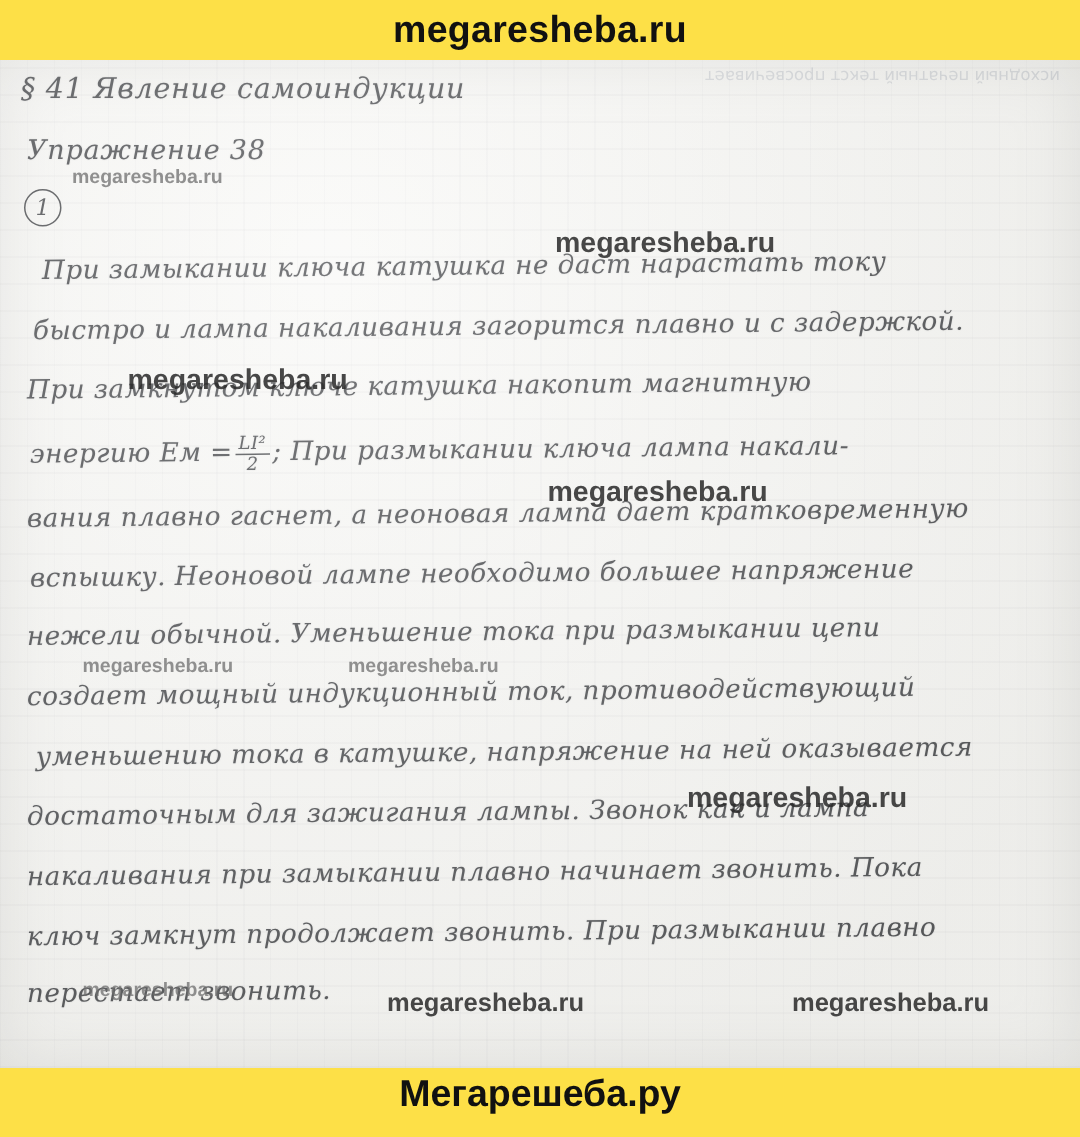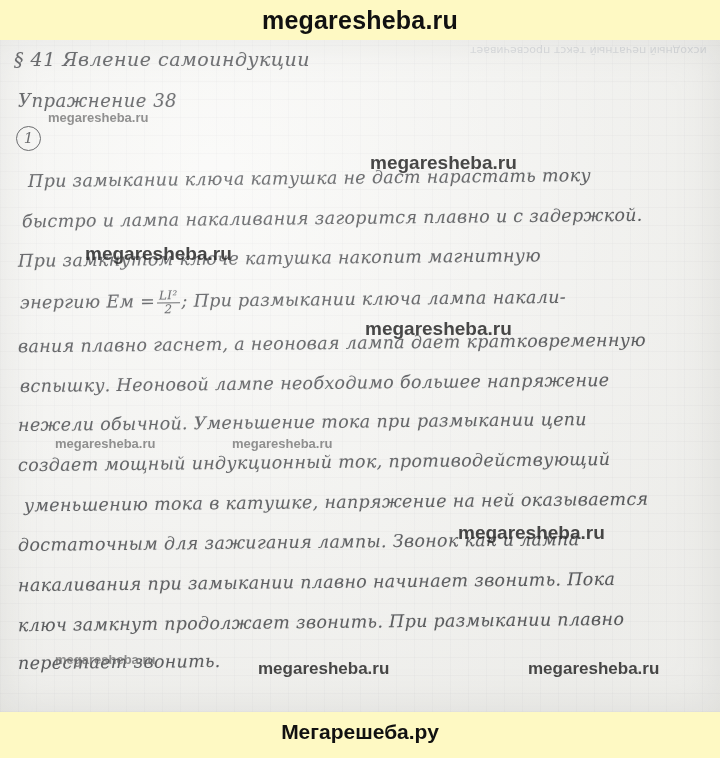--- a/index.html
+++ b/index.html
@@ -11,41 +11,41 @@
     width: 720px;
     height: 758px;
     font-family: "Liberation Sans", sans-serif;
     position: relative;
     overflow: hidden;
   }
   .page {
     position: relative;
     width: 720px;
     height: 758px;
-    background: #fef9c3;
+    background: #fde047;
   }
   
   .brand-top {
     position: absolute;
     top: 6px;
     left: 0;
     width: 720px;
     text-align: center;
     font-size: 25px;
     font-weight: bold;
     color: #111;
     letter-spacing: 0.2px;
   }
   .brand-bottom {
     position: absolute;
     bottom: 14px;
     left: 0;
     width: 720px;
     text-align: center;
-    font-size: 21px;
+    font-size: 25px;
     font-weight: bold;
     color: #111;
   }
   
   .scan {
     position: absolute;
     top: 40px;
     left: 0;
     width: 720px;
     height: 672px;

